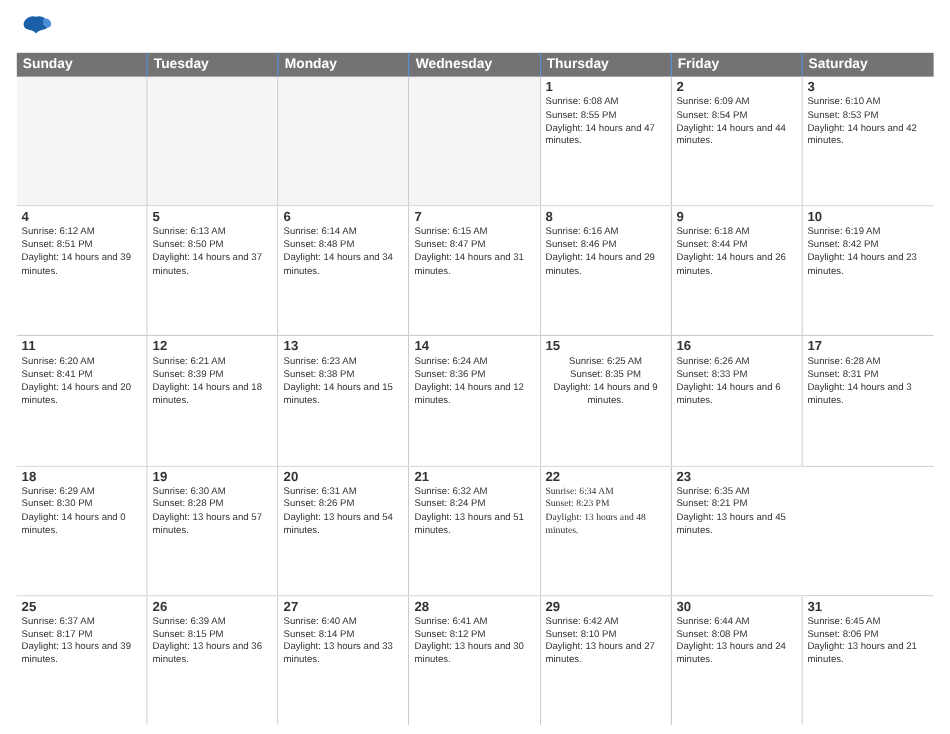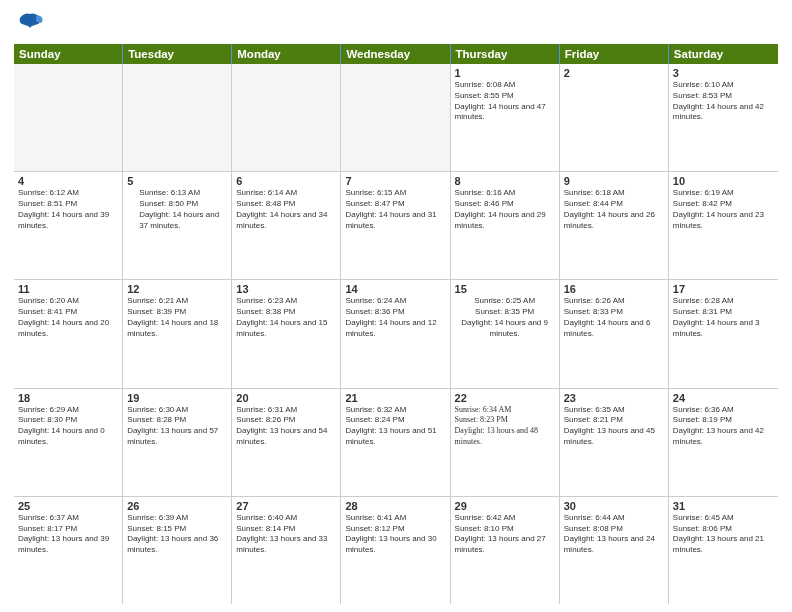--- a/index.html
+++ b/index.html
@@ -63,21 +63,21 @@
       margin-top: 2px;
     }
     .calendar {
       flex: 1;
       display: flex;
       flex-direction: column;
     }
     .cal-header-row {
       display: grid;
       grid-template-columns: repeat(7, 1fr);
-      background: #4d7c0f;
+      background: #737373;
     }
     .cal-header-cell {
       color: #fff;
       font-size: 11.5px;
       font-weight: bold;
       padding: 4px 5px;
       text-align: left;
       border-right: 1px solid #5590d5;
     }
     .cal-header-cell:last-child { border-right: none; }
@@ -155,38 +155,41 @@
           <div class="cal-cell empty"></div>
           <div class="cal-cell empty"></div>
           <div class="cal-cell">
             <span class="day-num">1</span>
             <div class="cell-text" style="white-space: pre-line;">Sunrise: 6:08 AM
 Sunset: 8:55 PM
 Daylight: 14 hours and 47 minutes.</div>
           </div>
           <div class="cal-cell">
             <span class="day-num">2</span>
+            <div class="cell-text" style="white-space: pre-line;">Sunrise: 6:09 AM
+Sunset: 8:54 PM
+Daylight: 14 hours and 44 minutes.</div>
           </div>
           <div class="cal-cell">
             <span class="day-num">3</span>
             <div class="cell-text" style="white-space: pre-line;">Sunrise: 6:10 AM
 Sunset: 8:53 PM
 Daylight: 14 hours and 42 minutes.</div>
           </div>
         </div>
         <div class="cal-row">
           <div class="cal-cell">
             <span class="day-num">4</span>
             <div class="cell-text" style="white-space: pre-line;">Sunrise: 6:12 AM
 Sunset: 8:51 PM
 Daylight: 14 hours and 39 minutes.</div>
           </div>
           <div class="cal-cell">
             <span class="day-num">5</span>
-            <div class="cell-text" style="white-space: pre-line; margin-left: 12px;">Sunrise: 6:13 AM
+            <div class="cell-text" style="white-space: pre-line;">Sunrise: 6:13 AM
 Sunset: 8:50 PM
 Daylight: 14 hours and 37 minutes.</div>
           </div>
           <div class="cal-cell">
             <span class="day-num">6</span>
             <div class="cell-text" style="white-space: pre-line;">Sunrise: 6:14 AM
 Sunset: 8:48 PM
 Daylight: 14 hours and 34 minutes.</div>
           </div>
           <div class="cal-cell">
@@ -287,26 +290,20 @@
             <span class="day-num">22</span>
             <div class="cell-text" style="white-space: pre-line; font-family: Liberation Serif, serif;">Sunrise: 6:34 AM
 Sunset: 8:23 PM
 Daylight: 13 hours and 48 minutes.</div>
           </div>
           <div class="cal-cell">
             <span class="day-num">23</span>
             <div class="cell-text" style="white-space: pre-line;">Sunrise: 6:35 AM
 Sunset: 8:21 PM
 Daylight: 13 hours and 45 minutes.</div>
-          </div>
-          <div class="cal-cell">
-            <span class="day-num">24</span>
-            <div class="cell-text" style="white-space: pre-line;">Sunrise: 6:36 AM
-Sunset: 8:19 PM
-Daylight: 13 hours and 42 minutes.</div>
           </div>
         </div>
         <div class="cal-row">
           <div class="cal-cell">
             <span class="day-num">25</span>
             <div class="cell-text" style="white-space: pre-line;">Sunrise: 6:37 AM
 Sunset: 8:17 PM
 Daylight: 13 hours and 39 minutes.</div>
           </div>
           <div class="cal-cell">

